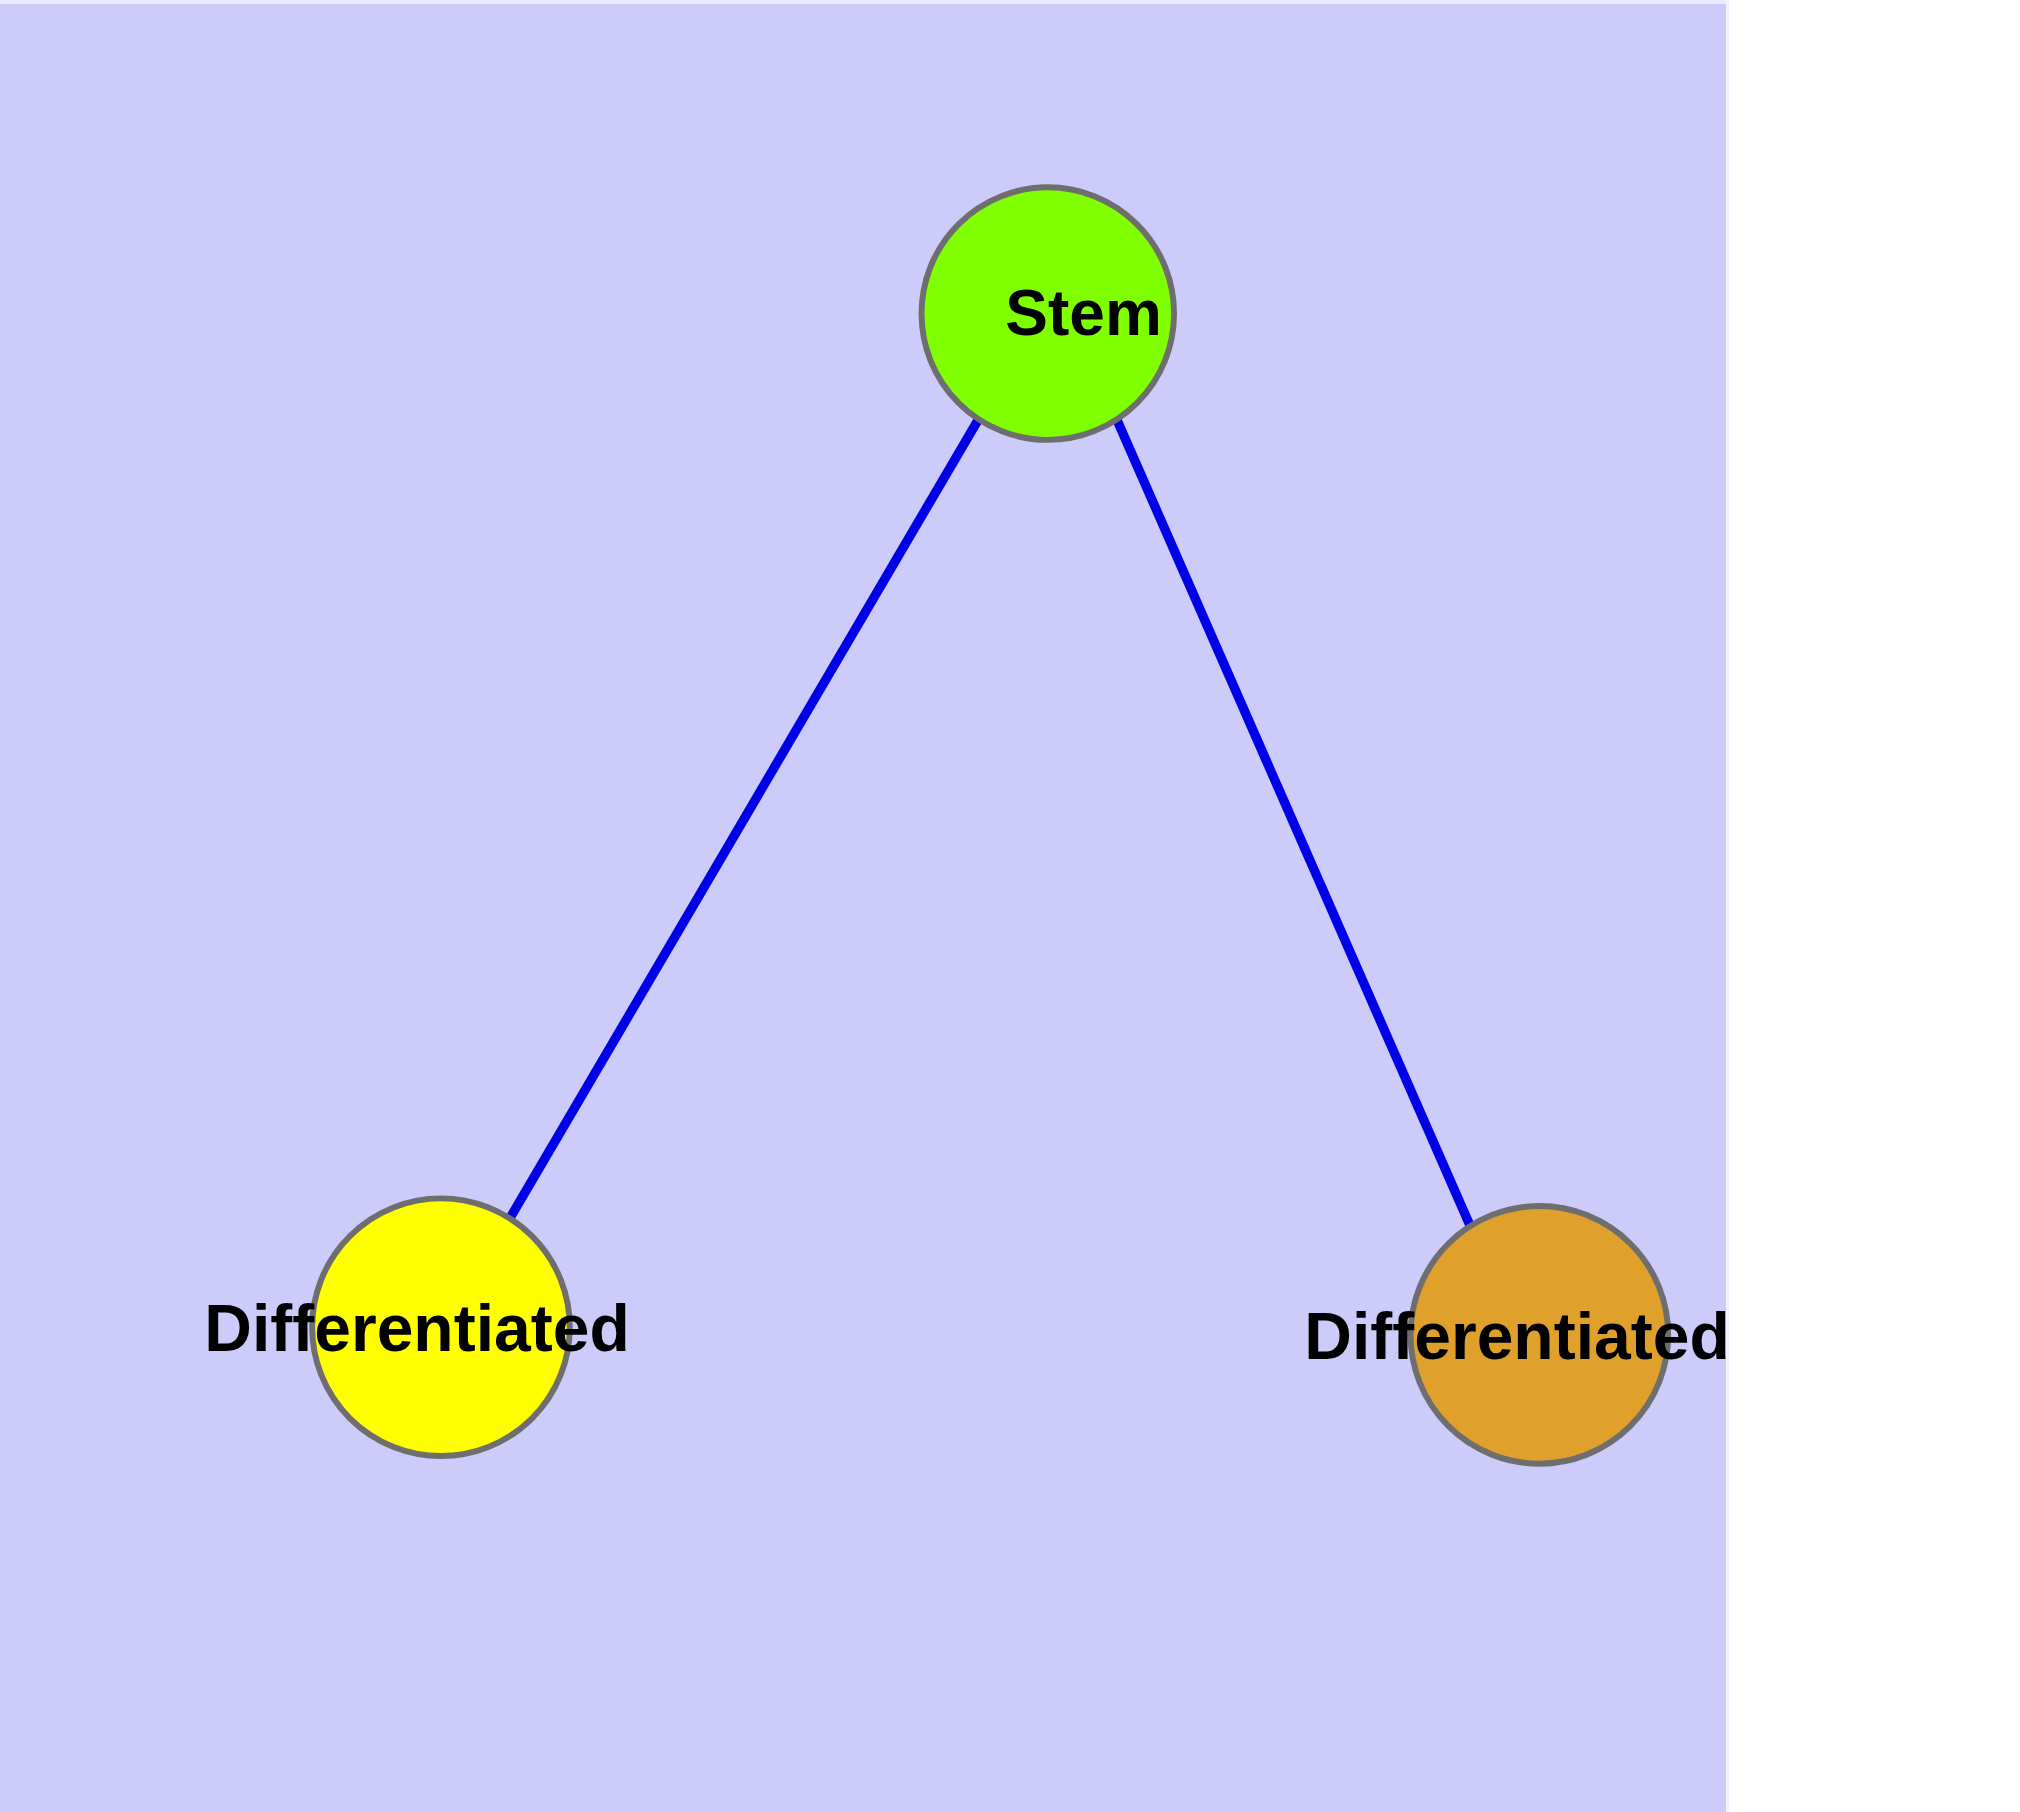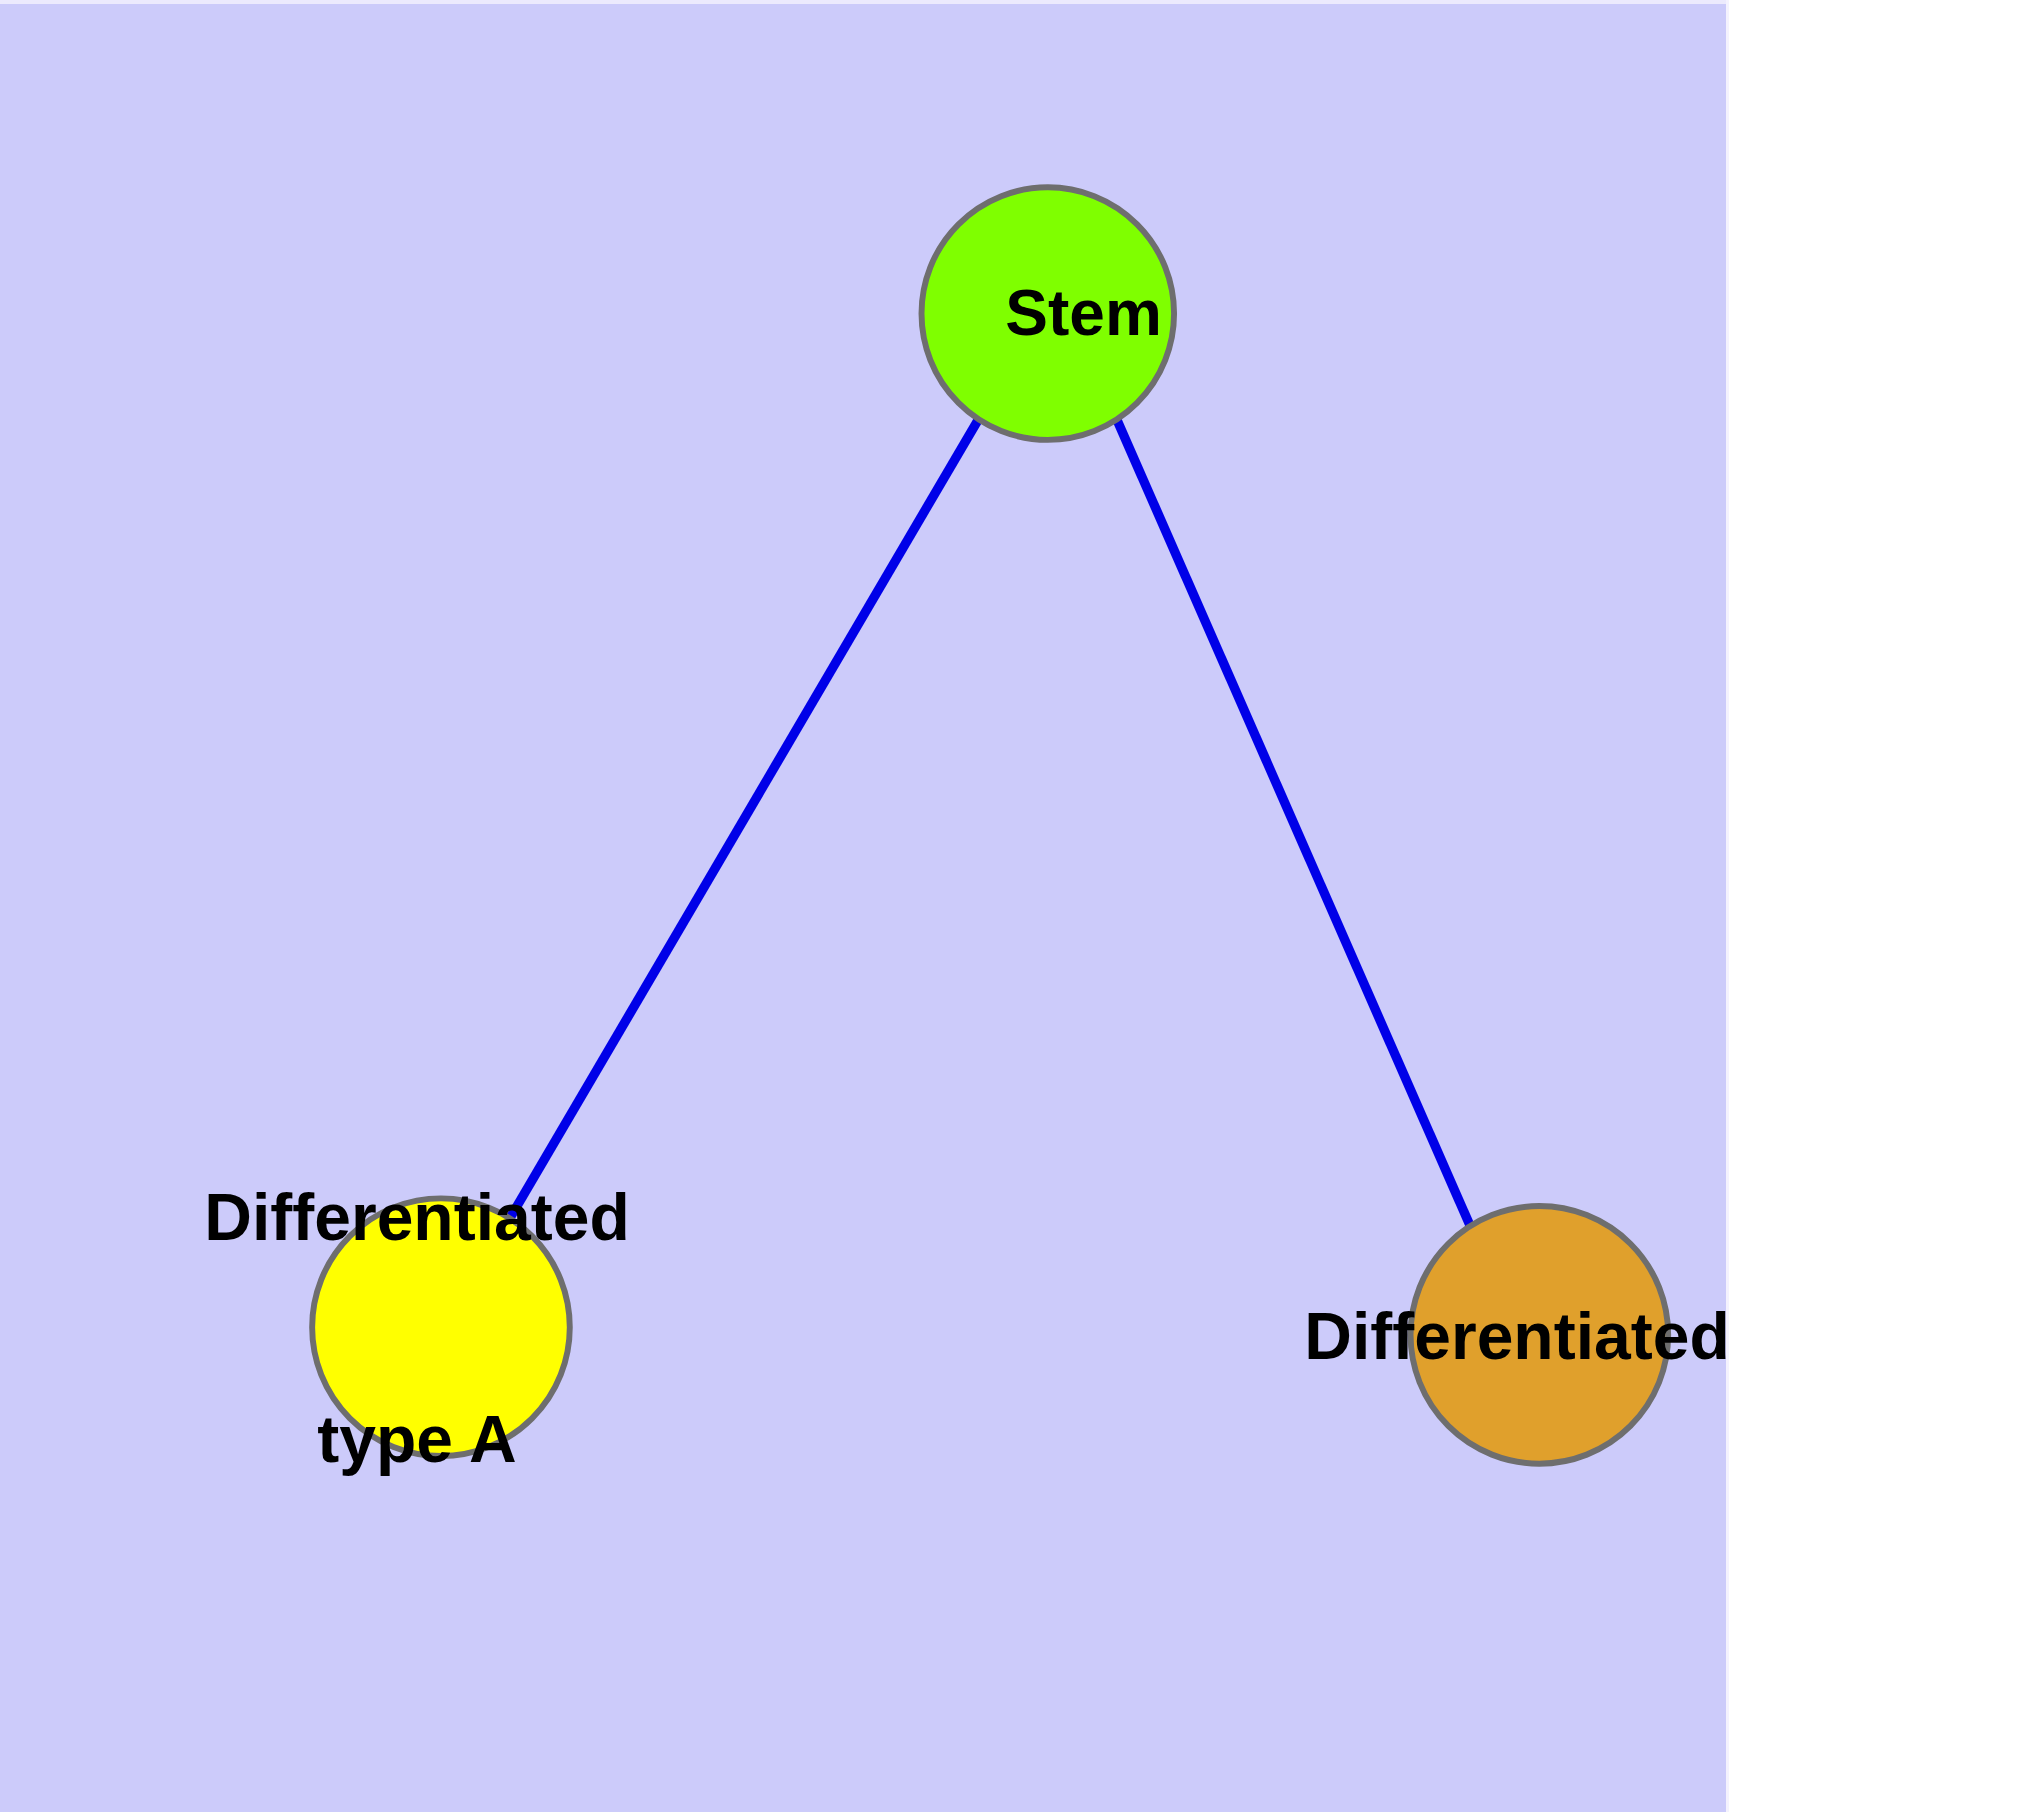--- a/index.html
+++ b/index.html
@@ -91,21 +91,20 @@
       <circle cx="1816" cy="1575" r="152" fill="#e0a02c" stroke="#6e6e6e" stroke-width="7"></circle>
     </g>
   </svg>
 
   <div class="node-label label-stem" style="color: rgb(0, 0, 0);">
     <span>Stem</span>
   </div>
 
   <div class="node-label label-a" style="color: rgb(0, 0, 0);">
     <div>Differentiated</div>
-    <div>type A</div>
   </div>
 
   <div class="node-label label-b" style="color: rgb(0, 0, 0);">
     <div>Differentiated</div>
   </div>
 
   <div class="top-strip"></div>
   <div class="right-strip"></div>
 
 </div>

